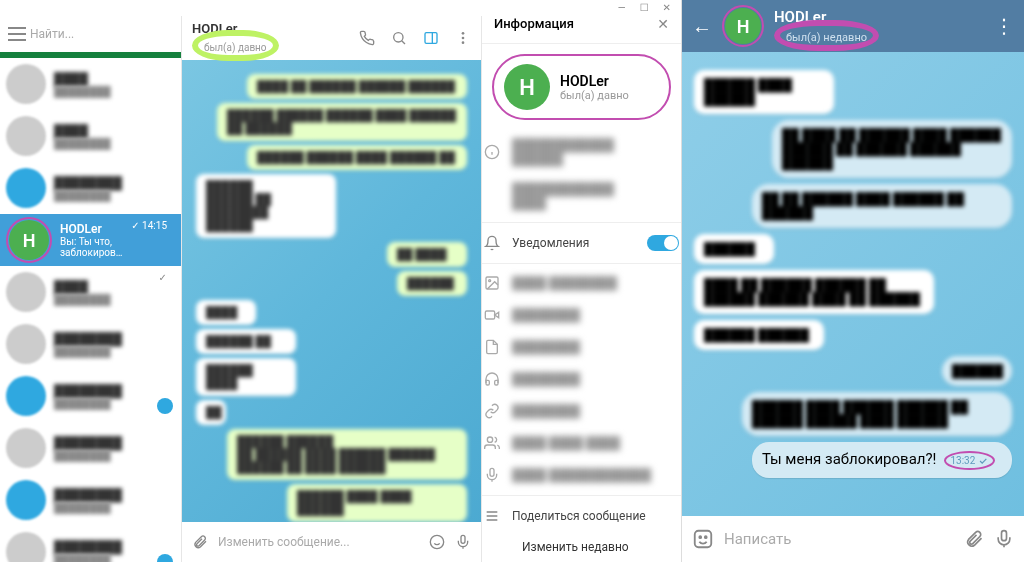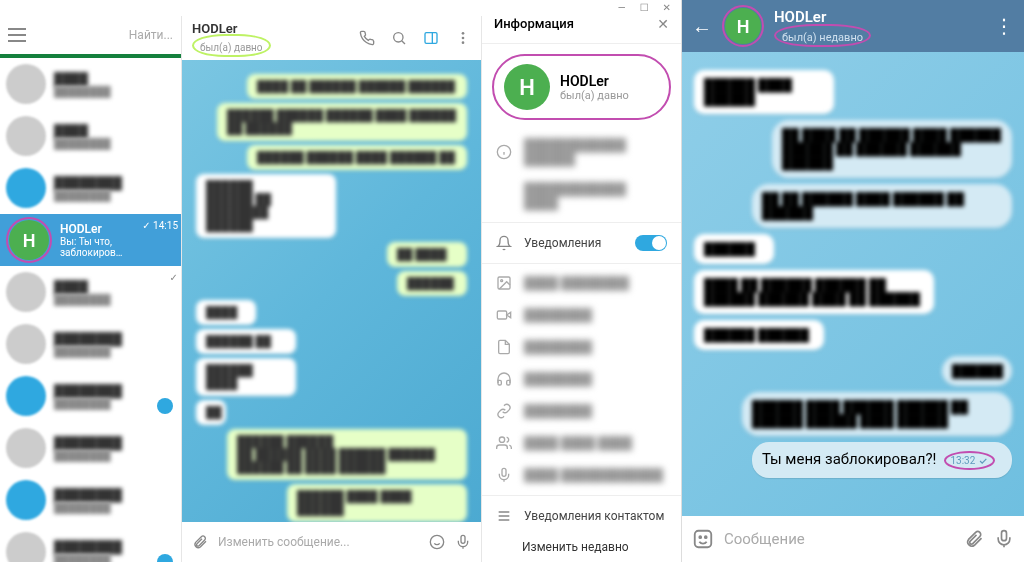--- a/index.html
+++ b/index.html
@@ -6,66 +6,66 @@
   body { width: 1024px; height: 562px; overflow: hidden; background: #fff; display: flex; }
   
   
   .desktop { width: 682px; height: 100%; display: flex; flex-direction: column; border-right:1px solid #ddd; }
   .wincontrols { height: 16px; display:flex; justify-content:flex-end; gap:14px; padding:2px 10px 0 0; font-size:10px; color:#888;}
   .wincontrols span { cursor:default; }
   .main3 { flex:1; display:flex; min-height:0; }
   
   
   .sidebar { width: 182px; border-right:1px solid #e6e6e6; display:flex; flex-direction:column; }
-  .sb-top { display:flex; align-items:center; height:42px; padding:0 8px; gap:21px; border-bottom:4px solid #15803d;text-align:right;}
+  .sb-top { display:flex; align-items:center; height:42px; padding:0 8px; gap:4px; border-bottom:6px solid #15803d;}
   .hamburger { width:18px; height:14px; display:flex; flex-direction:column; justify-content:space-between;}
   .hamburger div{height:2px;background:#888;}
   .search { flex:1; font-size:12px; color:#aaa; }
   .chatlist { flex:1; overflow:hidden; }
   .chatrow { display:flex; align-items:center; height:52px; padding:4px 6px; gap:8px; position:relative;}
   .chatrow.sel { background:#419fd9; color:#fff;}
   .avatar { width:40px; height:40px; border-radius:50%; background:#ccc; filter:blur(1px); flex-shrink:0; display:flex;align-items:center;justify-content:center;font-size:18px;font-weight:600;color:#fff;}
   .avatar.green{background:#4caf50; filter:none;}
   .crow-txt { flex:1; min-width:0; }
   .crow-name { font-size:12px; font-weight:600; filter:blur(2px); color:#333;}
   .chatrow.sel .crow-name{ filter:none; color:#fff;}
   .crow-sub { font-size:10px; color:#888; filter:blur(2px);}
   .chatrow.sel .crow-sub{ filter:none; color:#fff;}
-  .crow-meta{ position:absolute; top:6px; right:3px; font-size:10px; color:#888;}
+  .crow-meta{ position:absolute; top:6px; right:14px; font-size:10px; color:#888;}
   .chatrow.sel .crow-meta{color:#fff;}
   .badge { position:absolute; bottom:8px; right:8px; width:16px;height:16px;border-radius:50%;background:#2fa8e0;}
   .ring-purple{ border:2px solid #c24db0; border-radius:50%; padding:1px;}
   
   
   .chatpane { flex:1; display:flex; flex-direction:column; background:linear-gradient(135deg,#7ec8e3 0%, #5fb7db 50%, #4aa8d0 100%); position:relative;}
   .chat-header{ height:44px; background:#fff; display:flex; align-items:center; padding:0 10px; gap:12px;}
   .ch-name{ flex:1; }
   .ch-name .n{font-size:13px;font-weight:600;color:#333;}
   .ch-name .s{font-size:10px;color:#999;}
-  .ring-oval{ border:2px solid #bef264; border-radius:50%/60%; padding:0 6px;}
+  .ring-oval{ border:6px solid #bef264; border-radius:50%/60%; padding:0 6px;}
   .ch-icons{display:flex; gap:16px; color:#888;}
   .icon{width:16px;height:16px;}
   .messages{ flex:1; overflow:hidden; padding:10px 14px; }
   .bubble{ background:#e6ffc7; border-radius:8px; padding:6px 10px; margin:4px 0; max-width:220px; font-size:11px; filter:blur(2px); color:#333; box-shadow:0 1px 1px rgba(0,0,0,.1);}
   .bubble.out{ margin-left:auto; background:#e6ffc7;}
   .bubble.in{ background:#fff;}
   .ring-small{border:2px solid #c24db0;border-radius:50%;padding:2px 4px;}
   .input-row{ height:40px; background:#fff; display:flex; align-items:center; padding:0 10px; gap:10px;}
   .input-row .ph{flex:1;color:#aaa;font-size:12px;}
   
   
   .infopanel{ width:200px; background:#fff; border-left:1px solid #e6e6e6; display:flex; flex-direction:column; font-size:12px;}
   .ip-head{ height:44px; display:flex; align-items:flex-start; padding:0 12px; border-bottom:1px solid #eee;}
   .ip-head .t{flex:1;font-size:13px;font-weight:500;}
   .ip-profile{display:flex;align-items:center;gap:10px;padding:14px 12px;}
   .ip-profile .big{width:46px;height:46px;border-radius:50%;background:#4caf50;display:flex;align-items:center;justify-content:center;color:#fff;font-size:22px;font-weight:600;}
   .ip-profile .txt .n{font-size:14px;font-weight:600;}
   .ip-profile .txt .s{font-size:11px;color:#999;}
   .ring-wide{border:2px solid #c24db0;border-radius:40px;padding:4px 8px;}
-  .ip-row{display:flex;align-items:center;gap:12px;padding:8px 14px;color:#888;}
+  .ip-row{display:flex;align-items:center;gap:12px;padding:8px 2px;color:#888;}
   .ip-row .lbl{flex:1;color:#444;}
   .ip-row.blur .lbl{filter:blur(3px);color:#999;}
   .ip-sep{height:1px;background:#eee;margin:4px 0;}
   .toggle{width:32px;height:16px;border-radius:10px;background:#2fa8e0;position:relative;}
   .toggle::after{content:"";position:absolute;right:1px;top:1px;width:14px;height:14px;border-radius:50%;background:#fff;}
   .ip-action{padding:8px 14px 8px 40px; color:#333;}
   
   
   .mobile{ width:342px; height:100%; display:flex; flex-direction:column;}
   .m-head{ height:52px; background:#527da3; display:flex; align-items:center; padding:0 10px; gap:10px; color:#fff;}
@@ -324,21 +324,21 @@
             <rect x="9" y="2" width="6" height="12" rx="3"></rect>
             <path d="M5 10v2a7 7 0 0 0 14 0v-2M12 19v3"></path>
           </svg>
           <span class="lbl">████ ████████████</span>
         </div>
       <div class="ip-sep"></div>
       <div class="ip-row">
         <svg class="icon" viewBox="0 0 24 24" fill="none" stroke="#888" stroke-width="2">
             <path d="M4 6h16M4 12h16M4 18h16"></path>
           </svg>
-        <span class="lbl">Уведомления контактом</span>
+        <span class="lbl">Поделиться сообщение</span>
       </div>
       <div class="ip-action">Изменить недавно</div>
     </div>
   </div>
 </div>
 
 <div class="mobile">
   <div class="m-head">
     <span class="m-back">←</span>
     <span class="ring-purple">
@@ -369,21 +369,21 @@
       </span>
     </div>
   </div>
   <div class="m-input">
     <svg width="22" height="22" viewBox="0 0 24 24" fill="none" stroke="#888" stroke-width="2">
         <rect x="3" y="3" width="18" height="18" rx="4"></rect>
         <circle cx="9" cy="10" r="1" fill="#888"></circle>
         <circle cx="15" cy="10" r="1" fill="#888"></circle>
         <path d="M8 15s1.5 2 4 2 4-2 4-2"></path>
       </svg>
-    <div class="ph">Сообщение</div>
+    <div class="ph">Написать</div>
     <svg width="20" height="20" viewBox="0 0 24 24" fill="none" stroke="#888" stroke-width="2">
         <path d="m21 11-8.5 8.5a5 5 0 0 1-7-7L14 4a3.5 3.5 0 0 1 5 5l-8.5 8.5a2 2 0 0 1-3-3L15 7"></path>
       </svg>
     <svg width="20" height="20" viewBox="0 0 24 24" fill="none" stroke="#888" stroke-width="2">
         <rect x="9" y="2" width="6" height="12" rx="3"></rect>
         <path d="M5 10v2a7 7 0 0 0 14 0v-2M12 19v3"></path>
       </svg>
   </div>
 </div>
 

